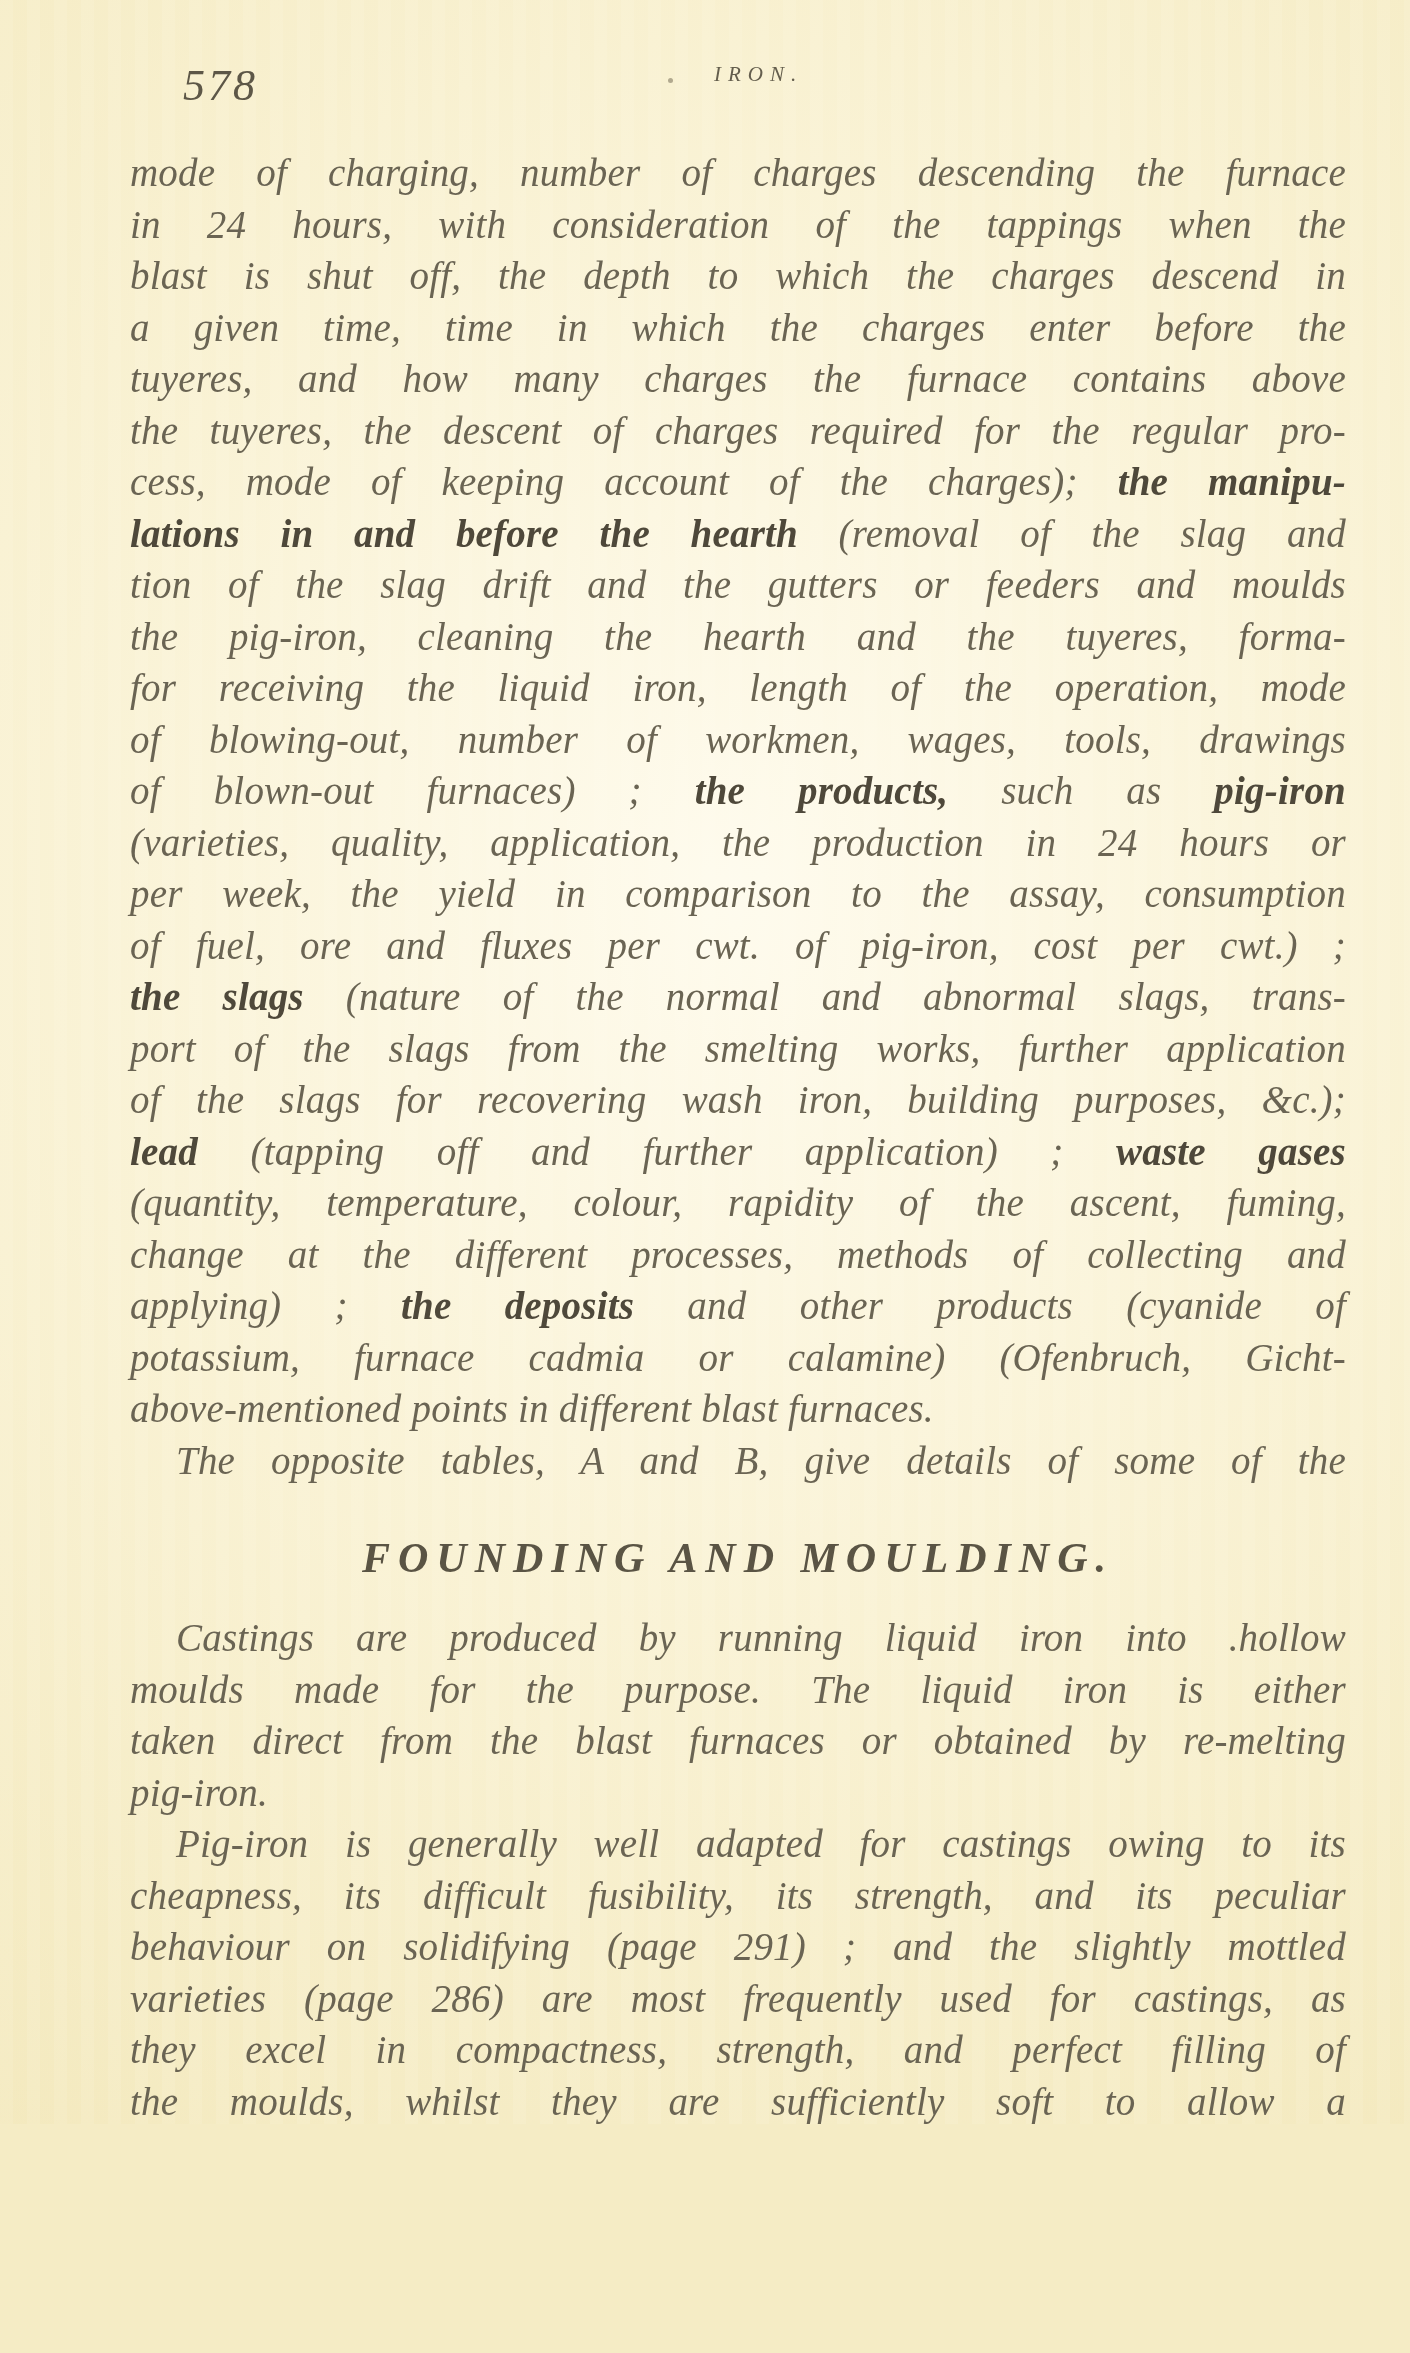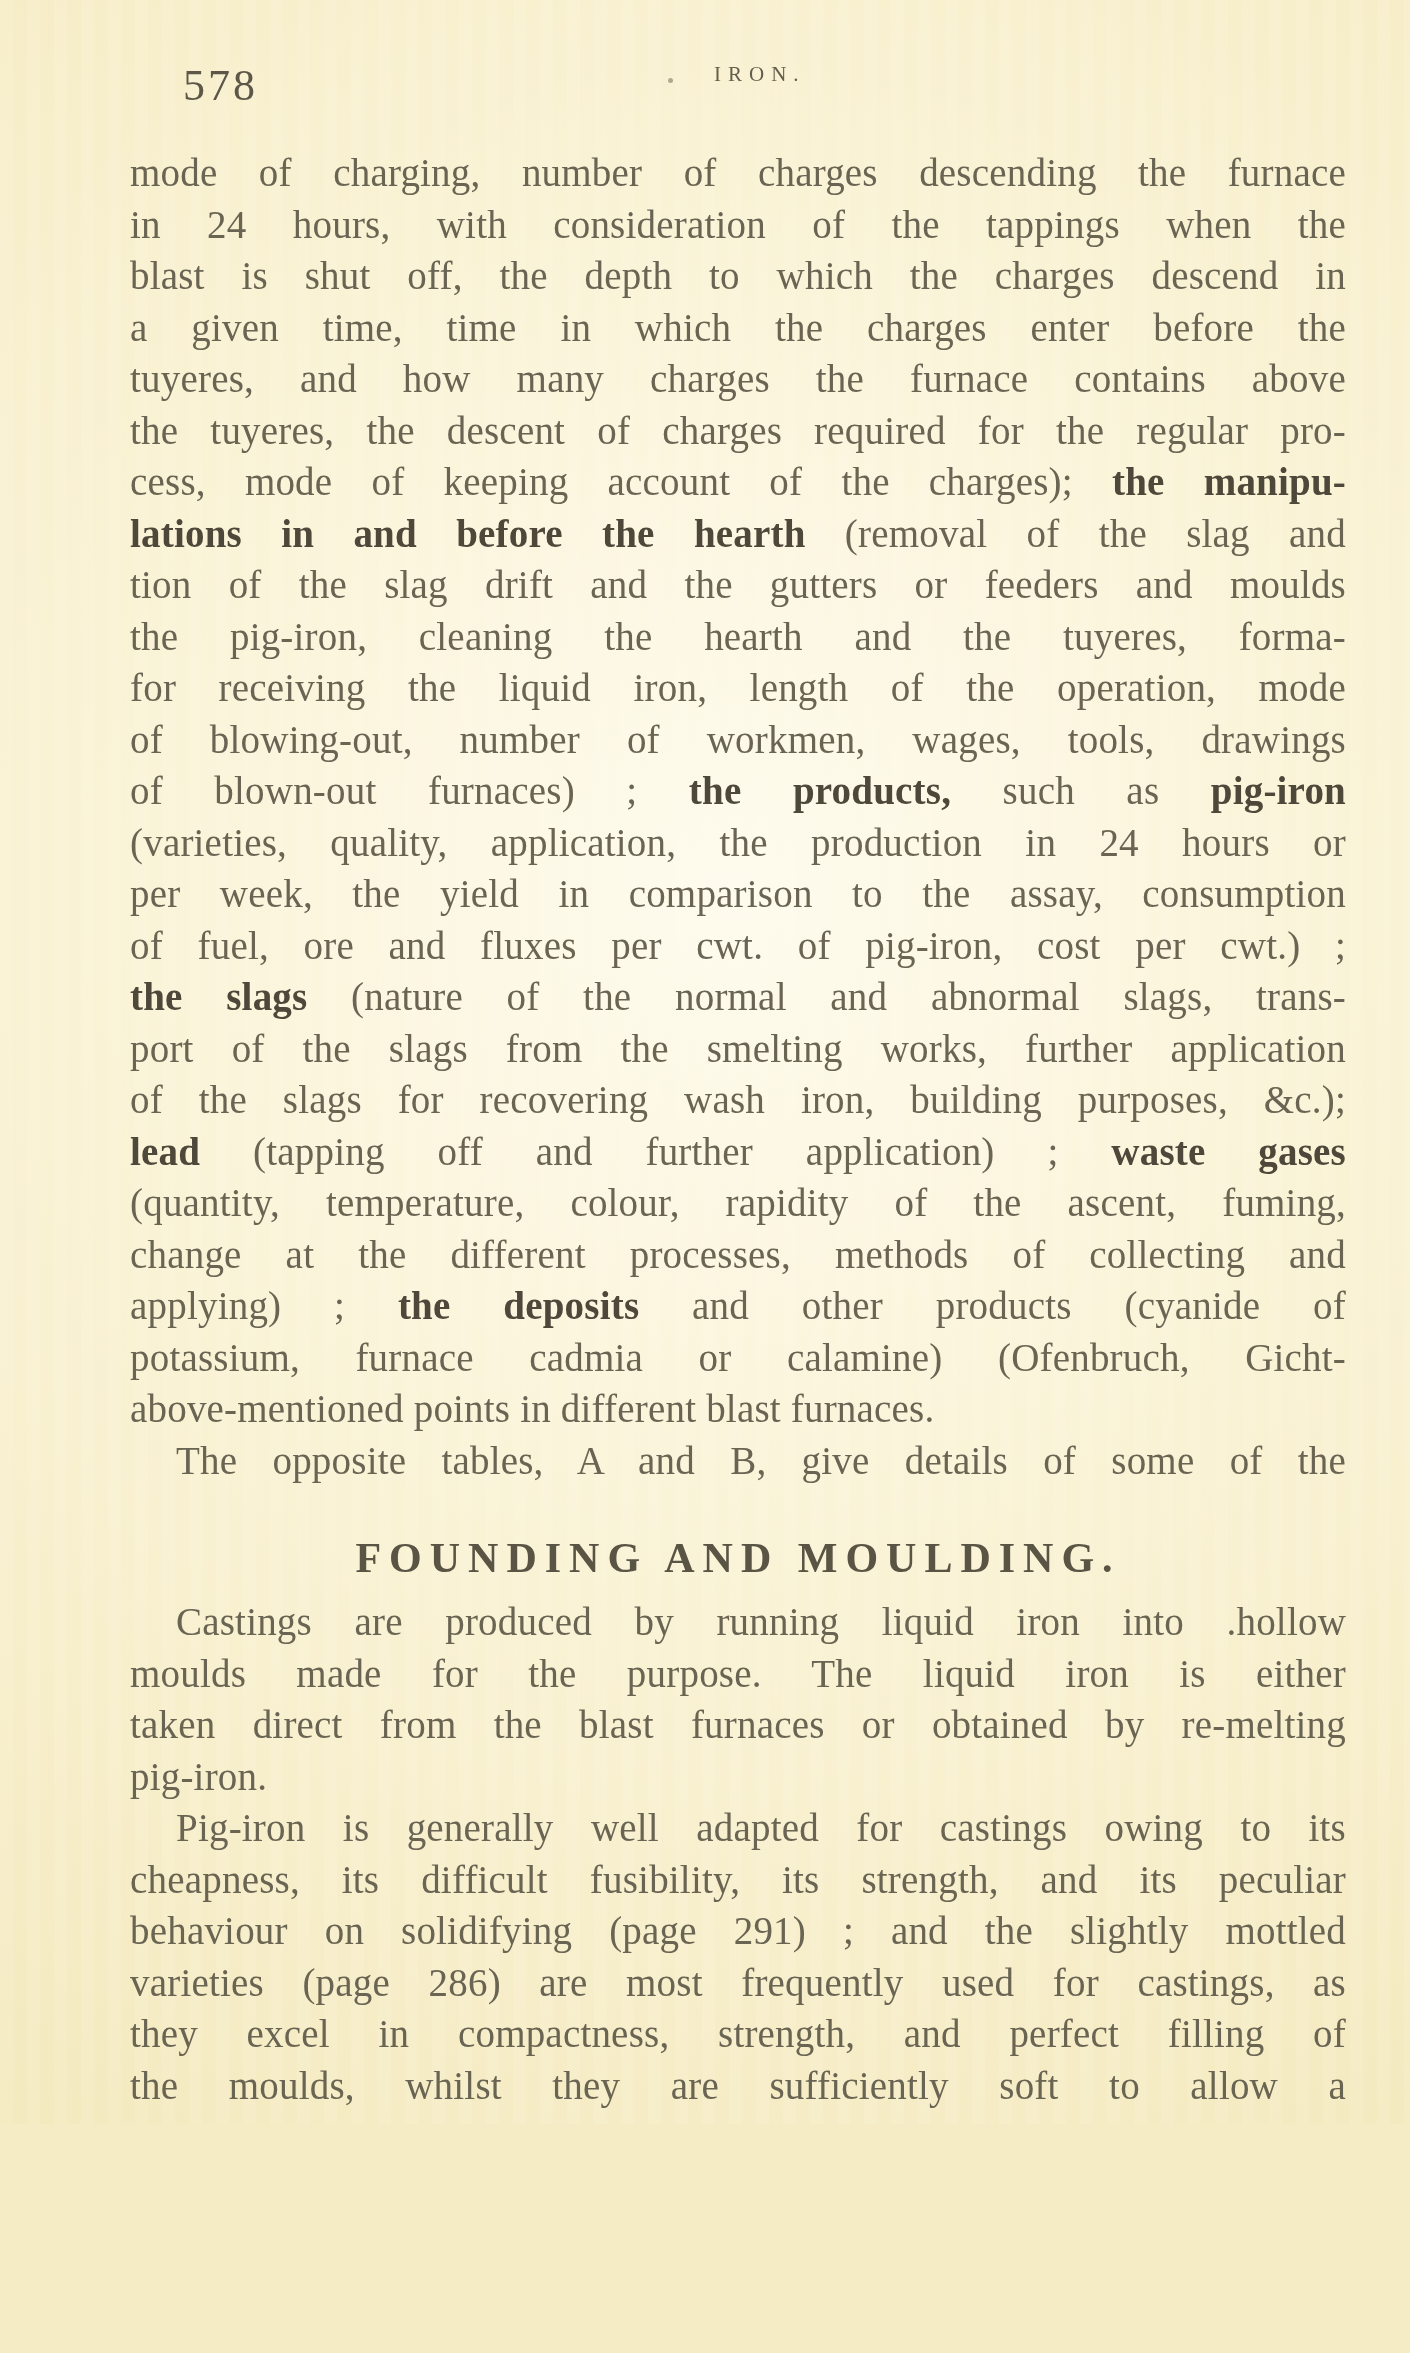--- a/index.html
+++ b/index.html
@@ -17,20 +17,21 @@
     background:
       radial-gradient(ellipse 120% 85% at 52% 42%,
         rgba(255,252,240,0.95) 0%,
         rgba(252,246,222,0.65) 40%,
         rgba(246,236,196,0.35) 72%,
         rgba(238,224,168,0.55) 100%),
       repeating-linear-gradient(90deg,
         rgba(255,255,255,0.10) 0px, rgba(255,255,255,0.10) 13px,
         rgba(238,226,178,0.10) 13px, rgba(238,226,178,0.10) 27px),
       var(--paper);
+    font-style: italic;
   }
   .running-head{position:absolute;top:56px;left:0;width:100%;height:60px;color:var(--ink);}
   .pagenum{
     position:absolute;left:183px;top:4px;
     font-size:44px;letter-spacing:3px;color:#5d5747;
   }
   .speck{
     position:absolute;left:668px;top:22px;width:5px;height:5px;border-radius:50%;
     background:rgba(118,109,88,0.55);
   }
@@ -44,21 +45,21 @@
   }
   .line{
     height:51.5px;line-height:51.5px;white-space:nowrap;
     text-align:justify;text-align-last:justify;
     letter-spacing:0.2px;
   }
   .line.last{text-align-last:left;}
   .line.indent{text-indent:46px;}
   .bold{font-weight:bold;color:var(--ink-bold);}
   .heading{
-    height:52px;line-height:52px;margin:46px 0 12px 0;
+    height:52px;line-height:52px;margin:46px 0 28px 0;
     text-align:center;font-weight:bold;font-size:42px;
     letter-spacing:8px;color:var(--ink-heading);white-space:nowrap;
   }
 </style>
 </head>
 <body>
 
 <div class="page">
   <div class="running-head">
     <span class="pagenum">578</span>

